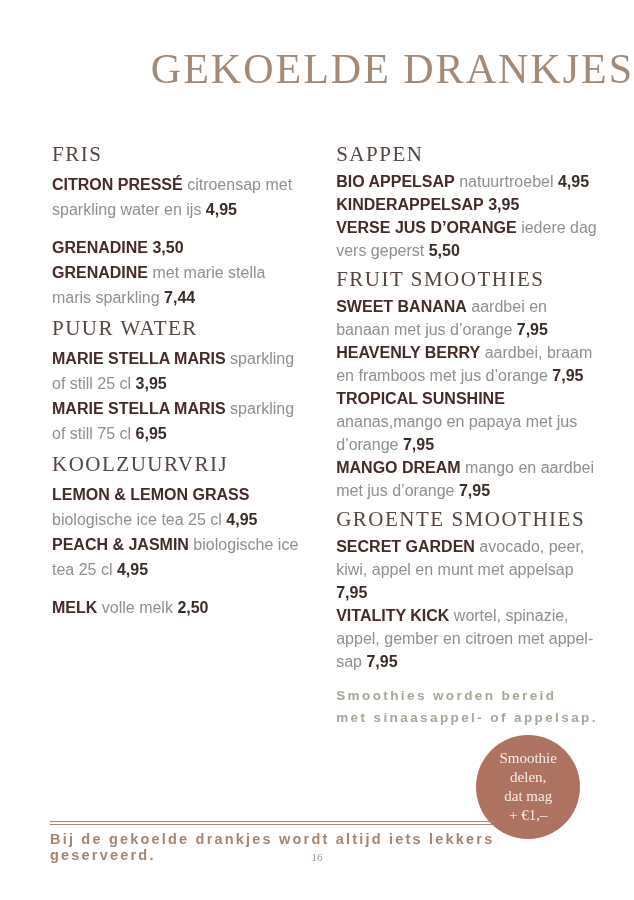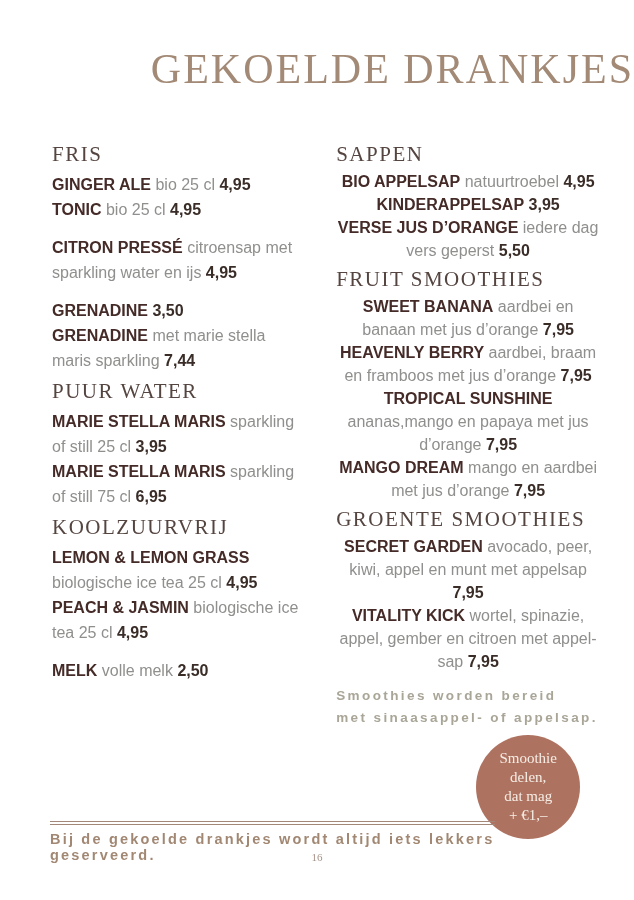--- a/index.html
+++ b/index.html
@@ -29,21 +29,21 @@
     font-size: 21px; letter-spacing: 1.5px;
   }
   .col-left  .section-heading { line-height: 25px; margin: 6px 0 5px; }
   .col-right .section-heading { line-height: 24px; margin: 5px 0 4px; }
   .section-heading.first { margin-top: 0; }
 
   .col-left  .group + .group { margin-top: 13px; }
 
   .item { margin: 0; font-size: 16px; }
   .col-left  .item { line-height: 25px; }
-  .col-right .item { line-height: 23px; text-align: center; }
+  .col-right .item { line-height: 23px; }
   .item .name  { font-weight: 700; color: #452b28; }
   .item .desc  { font-weight: 400; color: #8f8f8d; }
   .item .price { font-weight: 700; color: #3a2d28; }
 
   .note {
     margin-top: 12px;
     font-size: 13.5px; font-weight: 700;
     letter-spacing: 2.4px; line-height: 22px;
     color: #a9a597;
   }
@@ -76,24 +76,20 @@
 </style>
 </head>
 <body>
 
 <div class="page">
   <div class="title">GEKOELDE DRANKJES</div>
 
   <div class="columns">
     <div class="col-left" id="col-left">
         <div class="section-heading first">FRIS</div>
-        <div class="group">
-          <p class="item"><span class="name">GINGER ALE</span> <span class="desc">bio 25 cl</span> <span class="price">4,95</span></p>
-          <p class="item"><span class="name">TONIC</span> <span class="desc">bio 25 cl</span> <span class="price">4,95</span></p>
-        </div>
         <div class="group">
           <p class="item"><span class="name">CITRON PRESSÉ</span> <span class="desc">citroensap met sparkling water en ijs</span> <span class="price">4,95</span></p>
         </div>
         <div class="group">
           <p class="item"><span class="name">GRENADINE</span> <span class="price">3,50</span></p>
           <p class="item"><span class="name">GRENADINE</span> <span class="desc">met marie stella maris sparkling</span> <span class="price">7,44</span></p>
         </div>
         <div class="section-heading">PUUR WATER</div>
         <div class="group">
           <p class="item"><span class="name">MARIE STELLA MARIS</span> <span class="desc">sparkling of still 25 cl</span> <span class="price">3,95</span></p>

